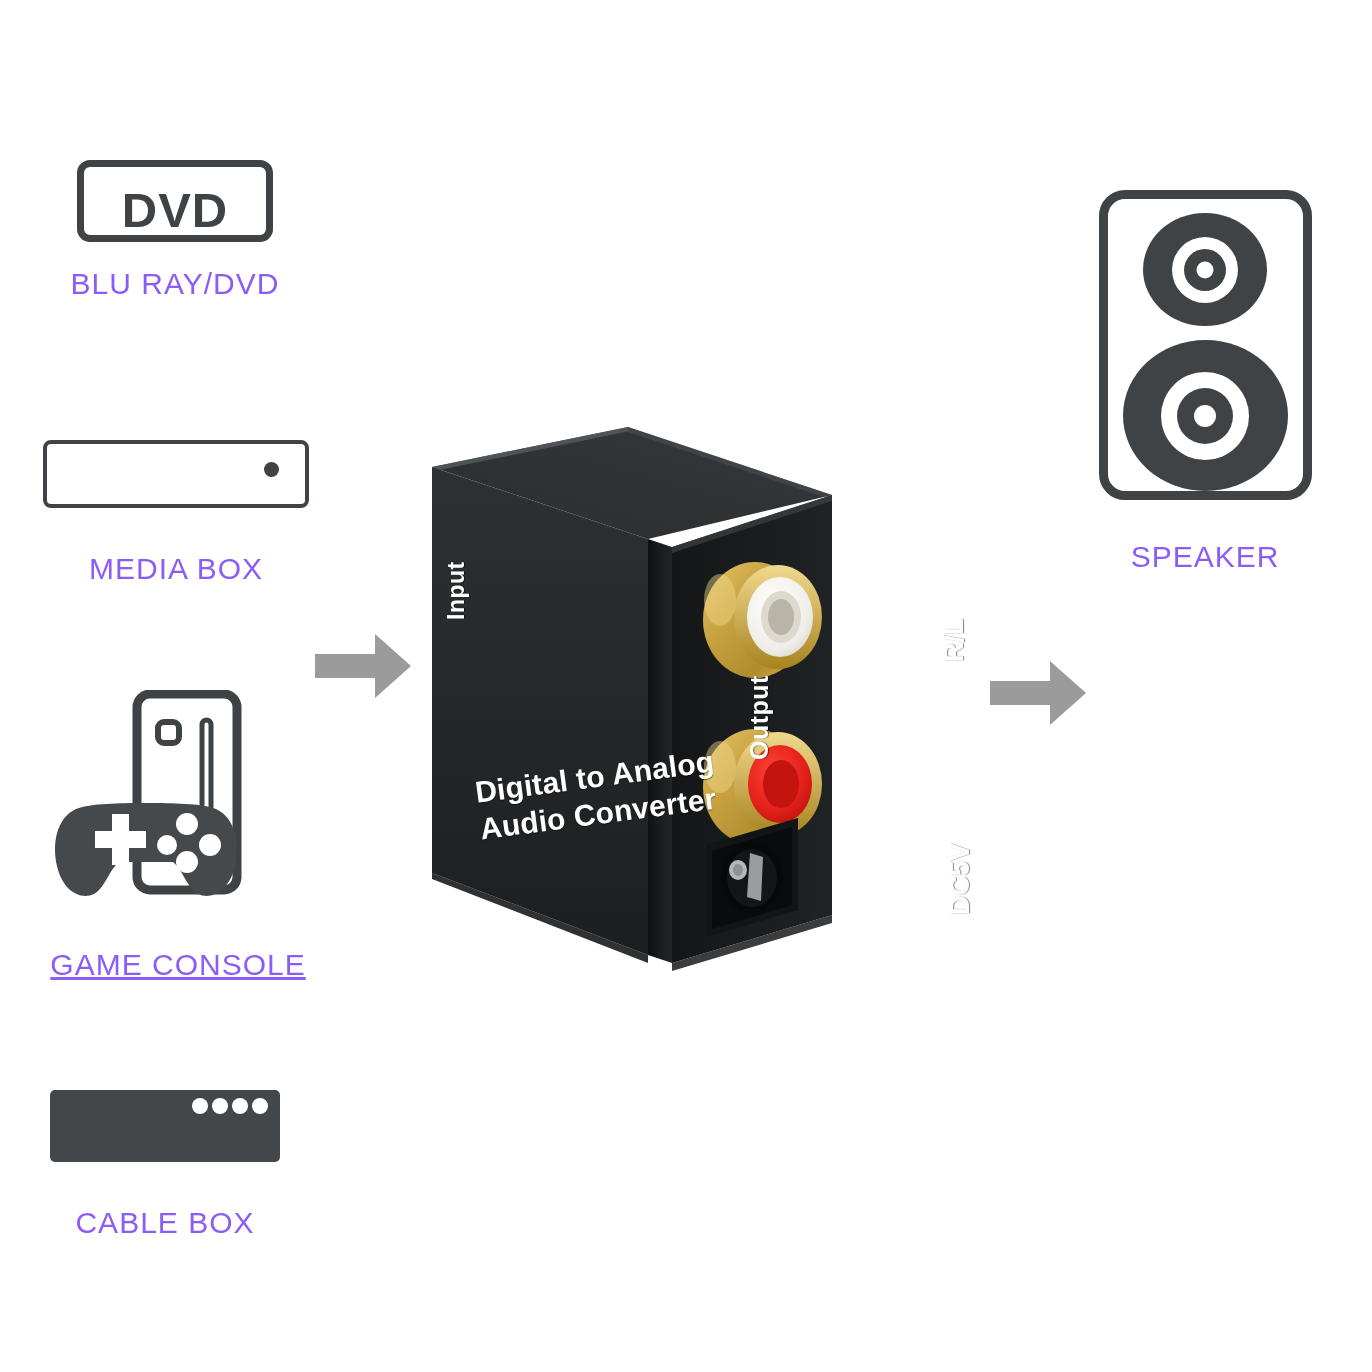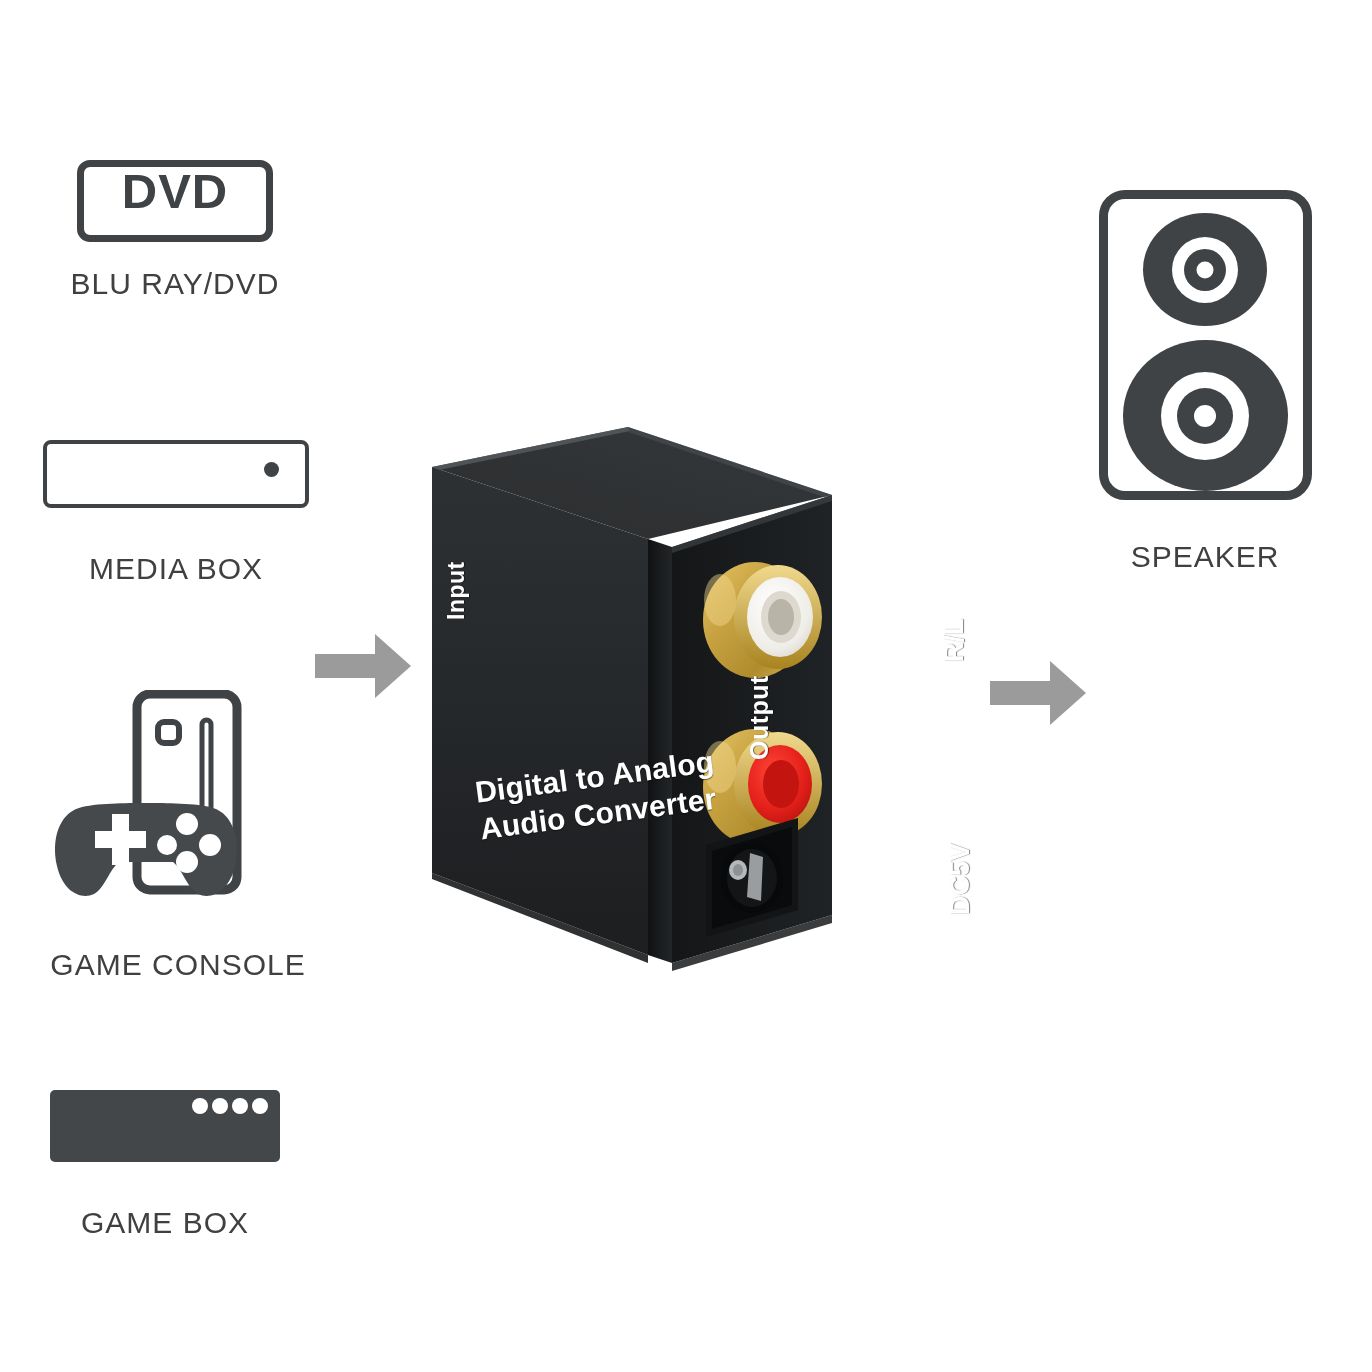--- a/index.html
+++ b/index.html
@@ -8,33 +8,33 @@
     background:#ffffff;
     font-family:"Liberation Sans", sans-serif;
     overflow:hidden;
     position:relative;
   }
   .stage{position:absolute;inset:0;}
 
   
   .node{position:absolute;display:flex;flex-direction:column;align-items:center;}
   .node-label{
-    color:#404040;
+    color:#8b5cf6;
     font-size:30px;
     letter-spacing:1.0px;
     white-space:nowrap;
     font-weight:400;
   }
 
   
   #dvd{left:66px;top:160px;width:218px;}
   .dvd-box{
     width:196px;height:82px;
     border:7px solid #3f4345;border-radius:13px;
-    display:flex;align-items:flex-start;justify-content:center;
+    display:flex;align-items:flex-end;justify-content:center;
     box-sizing:border-box;background:#fff;
   }
   .dvd-text{
     font-size:49px;font-weight:bold;color:#3f4345;letter-spacing:1px;
     line-height:1;
   }
   #dvd .node-label{margin-top:25px;}
 
   
   #mediabox{left:42px;top:440px;width:268px;}
@@ -46,21 +46,21 @@
   .mb-dot{
     position:absolute;right:26px;top:18px;
     width:15px;height:15px;border-radius:50%;
     background:#3f4345;
   }
   #mediabox .node-label{margin-top:44px;}
 
   
   #gameconsole{left:47px;top:690px;width:262px;}
   .gc-wrap{position:relative;width:262px;height:232px;}
-  #gameconsole .node-label{margin-top:26px;}
+  #gameconsole .node-label{margin-top:26px;text-decoration:underline;}
 
   
   #cablebox{left:45px;top:1090px;width:240px;}
   .cb-box{
     width:230px;height:72px;border-radius:5px;
     background:#434749;position:relative;
   }
   .cb-leds{position:absolute;right:12px;top:8px;display:flex;gap:4px;}
   .cb-led{width:16px;height:16px;border-radius:50%;background:#ffffff;}
   #cablebox .node-label{margin-top:44px;}
@@ -189,21 +189,21 @@
 
   <div class="node" id="cablebox">
     <div class="cb-box">
       <div class="cb-leds">
         <span class="cb-led"></span>
         <span class="cb-led"></span>
         <span class="cb-led"></span>
         <span class="cb-led"></span>
       </div>
     </div>
-    <div class="node-label">GAME BOX</div>
+    <div class="node-label">CABLE BOX</div>
   </div>
 
   <div class="node" id="speaker">
     <div class="sp-cab">
       <div class="driver tweeter">
         <span class="ring"></span>
         <span class="inner"></span>
         <span class="dot"></span>
       </div>
       <div class="driver woofer">

